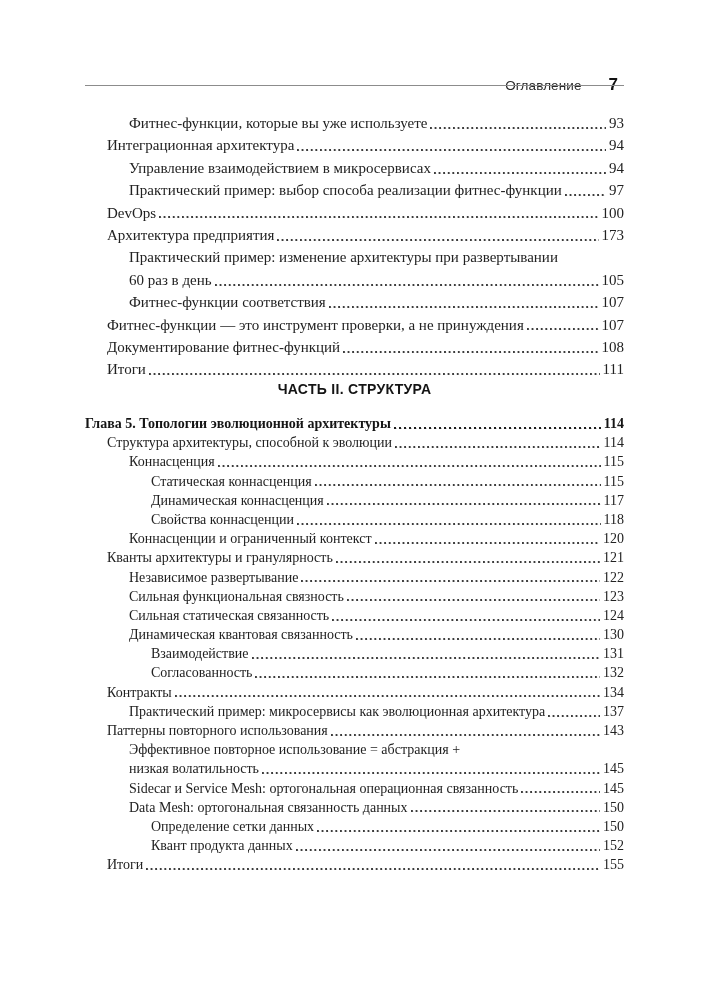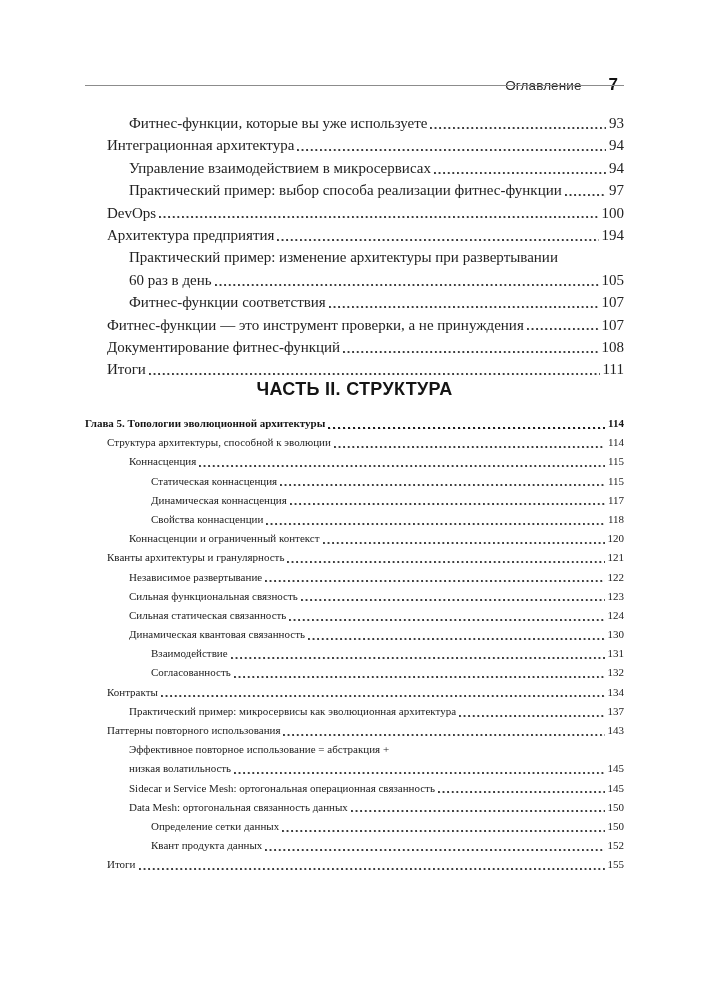--- a/index.html
+++ b/index.html
@@ -58,21 +58,21 @@
     display: flex;
     align-items: baseline;
     font-family: Liberation Serif, serif;
   }
   #toc-block-1 .toc-row {
     font-size: 15px;
     line-height: 22.4px;
     height: 22.4px;
   }
   #toc-block-2 .toc-row {
-    font-size: 11px;
+    font-size: 14px;
     line-height: 19.2px;
     height: 19.2px;
   }
   .toc-row.lvl0 { padding-left: 0; }
   .toc-row.lvl1 { padding-left: 22px; }
   .toc-row.lvl2 { padding-left: 44px; }
   .toc-row.lvl3 { padding-left: 66px; }
   .toc-row.bold { font-weight: bold; color: #151515; }
 
   .toc-title {
@@ -99,21 +99,21 @@
     text-align: right;
     flex-shrink: 0;
   }
   
   .part-heading {
     position: absolute;
     top: 377px;
     left: 85px;
     width: 539px;
     text-align: center;
-    font-size: 18px;
+    font-size: 14px;
     font-weight: bold;
     letter-spacing: 0.3px;
     color: #141414;
     line-height: 24px;
   }
 </style>
 </head>
 <body>
 
 <div class="page">
@@ -147,21 +147,21 @@
     <span class="toc-pg">97</span>
   </div>
       <div class="toc-row lvl1">
     <span class="toc-title">DevOps</span>
     <span class="toc-dots"></span>
     <span class="toc-pg">100</span>
   </div>
       <div class="toc-row lvl1">
     <span class="toc-title">Архитектура предприятия</span>
     <span class="toc-dots"></span>
-    <span class="toc-pg">194</span>
+    <span class="toc-pg">173</span>
   </div>
       <div class="toc-row lvl2">
     <span class="toc-title">Практический пример: изменение архитектуры при развертывании</span>
 
   </div>
       <div class="toc-row lvl2">
     <span class="toc-title">60 раз в день</span>
     <span class="toc-dots"></span>
     <span class="toc-pg">105</span>
   </div>

